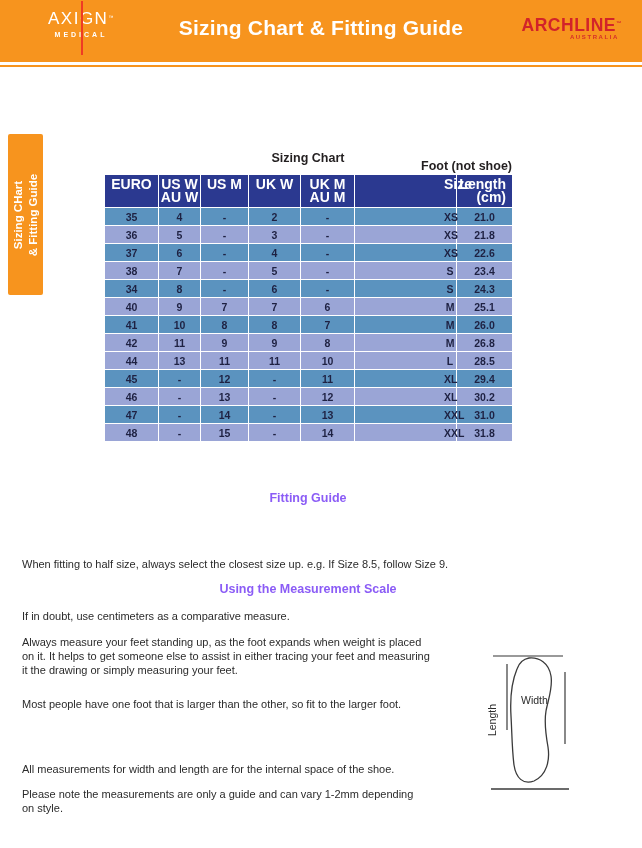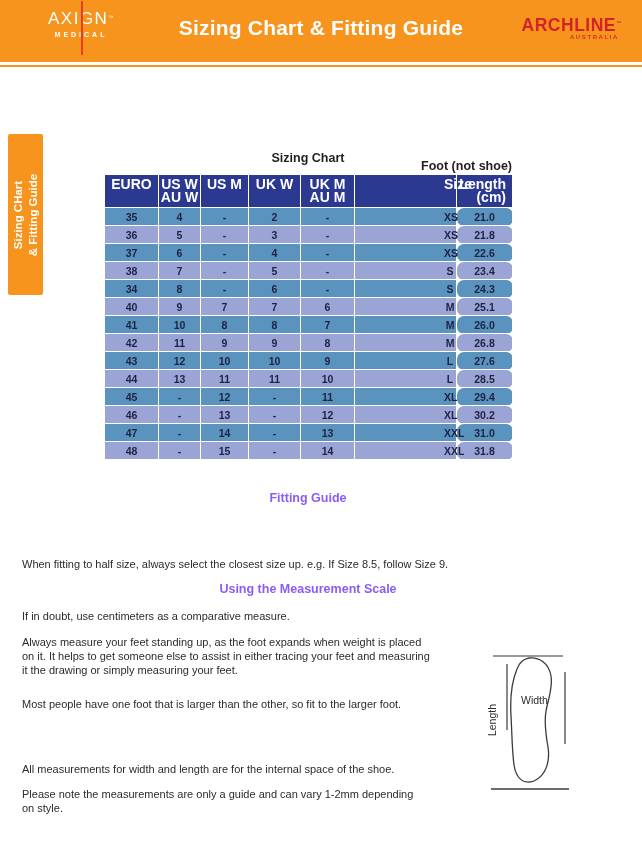--- a/index.html
+++ b/index.html
@@ -38,21 +38,21 @@
   .sizing-table th { background:var(--header-blue,#2B3990); color:#fff; font-size:14px; font-weight:700;
                      height:33px; vertical-align:top; padding:3px 0 0 0; text-align:center;
                      border:1px solid #fff; line-height:13px; }
   .sizing-table th div { min-height:13px; }
   .sizing-table td { height:18px; text-align:center; font-size:10.5px; font-weight:600;
                      color:#1E2142; padding:0; border:1px solid #fff; }
   .sizing-table tr.dark td  { background:var(--row-dark,#5B93BF); }
   .sizing-table tr.light td { background:var(--row-light,#9AA5D6); }
   .sizing-table th.size, .sizing-table td.size { padding-left:89px; }
   .sizing-table th.len { text-align:right; padding-right:6px; }
-  .sizing-table td.len { text-align:center;border-radius:7px; }
+  .sizing-table td.len { text-align:center; }
 
   
   .sec-heading { position:absolute; left:0; width:616px; text-align:center;
                  font-weight:700; font-size:12.5px; color:#8b5cf6; }
   .h-fitting { top:491px; }
   .h-measure { top:582px; }
   .para { position:absolute; left:22px; margin:0; font-size:11px; line-height:14px; color:#2b2b2b; }
   .p1 { top:517px; width:606px; }
   .p2 { top:557px; width:606px; }
   .p3 { top:609px; width:606px; }
@@ -199,29 +199,20 @@
         </tr>
         <tr class="light">
           <td>42</td>
           <td>11</td>
           <td>9</td>
           <td>9</td>
           <td>8</td>
           <td class="size">M</td>
           <td class="len">26.8</td>
         </tr>
-        <tr class="dark">
-          <td>43</td>
-          <td>12</td>
-          <td>10</td>
-          <td>10</td>
-          <td>9</td>
-          <td class="size">L</td>
-          <td class="len">27.6</td>
-        </tr>
         <tr class="light">
           <td>44</td>
           <td>13</td>
           <td>11</td>
           <td>11</td>
           <td>10</td>
           <td class="size">L</td>
           <td class="len">28.5</td>
         </tr>
         <tr class="dark">

